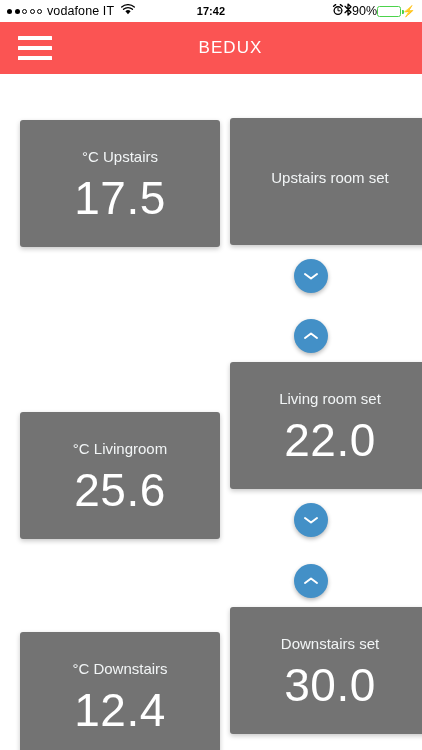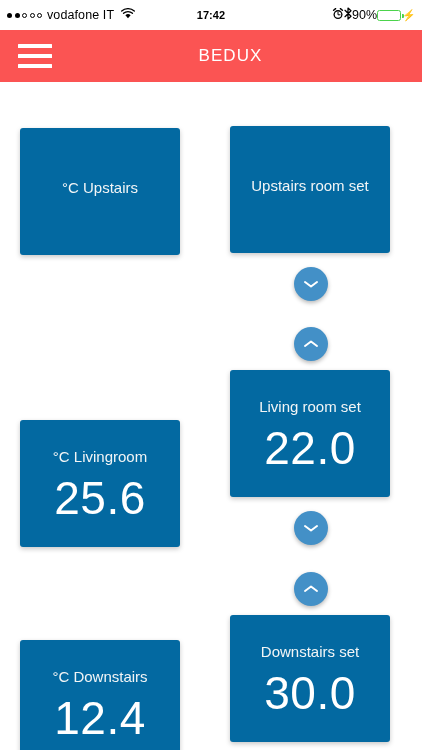--- a/index.html
+++ b/index.html
@@ -8,21 +8,21 @@
     width:422px; height:750px;
     overflow:hidden;
     background:#ffffff;
     font-family:"Liberation Sans", sans-serif;
     -webkit-font-smoothing:antialiased;
   }
 
   
   .status-bar{
     position:relative;
-    height:30px;
+    height:22px;
     background:#ffffff;
     display:flex;
     align-items:center;
     color:#000;
     font-size:12.5px;
     letter-spacing:.1px;
   }
   .sb-left{
     display:flex; align-items:center; gap:5px;
     padding-left:7px;
@@ -115,23 +115,23 @@
     align-items:center;
     justify-content:center;
     box-shadow:0 2px 4px rgba(0,0,0,.28);
     cursor:pointer;
     left:294px;
   }
   .stepper svg{ display:block; }
 
   .card{
     position:absolute;
-    width:160px;
+    width:200px;
     height:127px;
-    background:#0369a1;
+    background:#737373;
     border-radius:3px;
     box-shadow:0 2px 5px rgba(0,0,0,.22);
     display:flex;
     flex-direction:column;
     align-items:center;
     justify-content:center;
     padding-top:2px;
   }
   .card.left{ left:20px; }
   .card.right{ left:230px; }
@@ -206,20 +206,21 @@
 
 <div class="content">
 
   <div class="stepper" style="top:79px;">
     <svg width="16" height="10" viewBox="0 0 16 10">
         <path d="M2 7 L8 2.5 L14 7" stroke="#fff" stroke-width="2" fill="none" stroke-linecap="round" stroke-linejoin="round"></path>
       </svg>
   </div>
   <div class="card left" style="top:46px;">
     <div class="card-label">°C Upstairs</div>
+    <div class="card-value">17.5</div>
   </div>
   <div class="card right" style="top:44px;">
     <div class="card-label">Upstairs room set</div>
   </div>
   <div class="stepper" style="top:185px;">
     <svg width="16" height="10" viewBox="0 0 16 10">
         <path d="M2 3 L8 7.5 L14 3" stroke="#fff" stroke-width="2" fill="none" stroke-linecap="round" stroke-linejoin="round"></path>
       </svg>
   </div>
 

